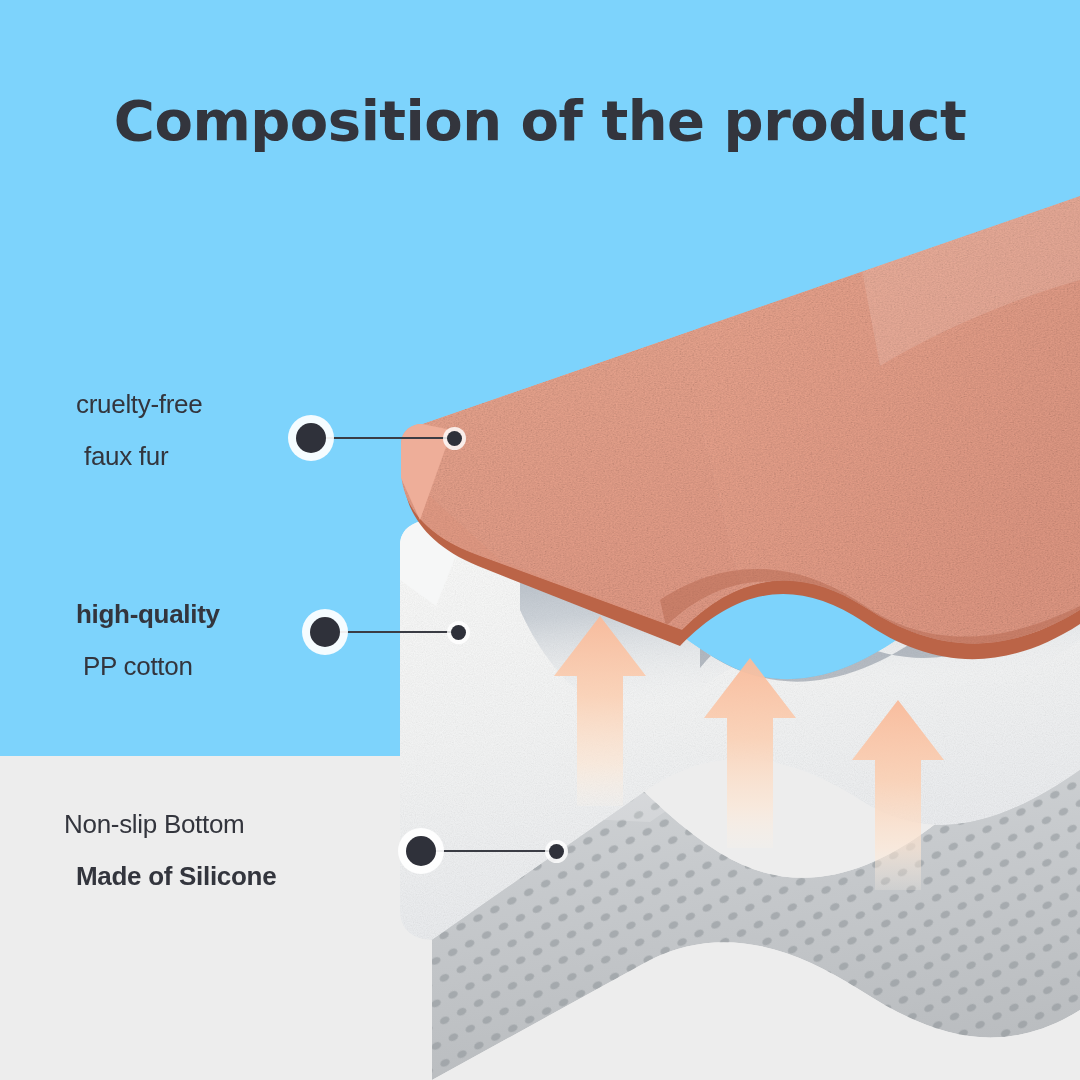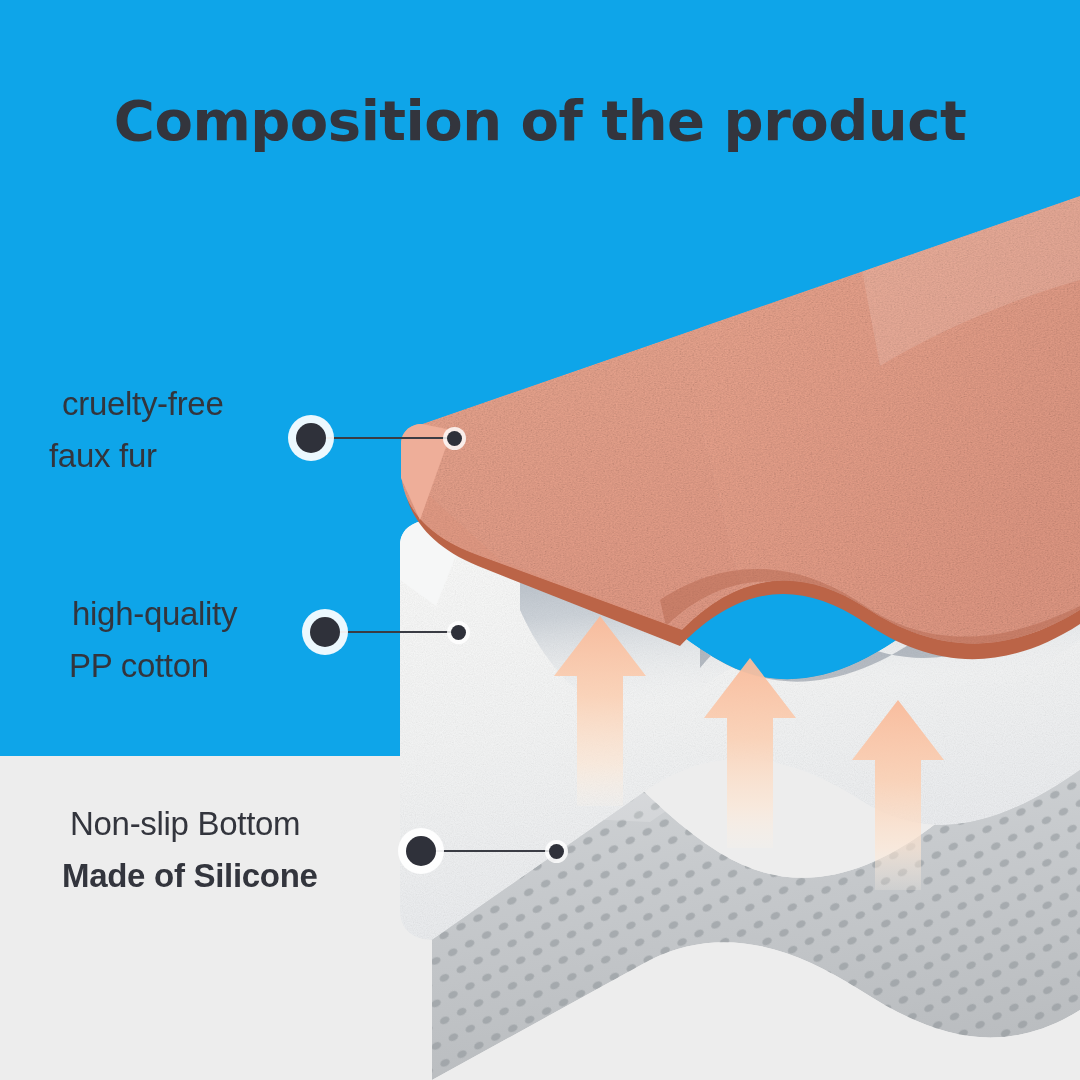--- a/index.html
+++ b/index.html
@@ -5,21 +5,21 @@
   * { margin:0; padding:0; box-sizing:border-box; }
   html, body {
     width:1080px; height:1080px;
     background:#ededed;
     font-family:"Liberation Sans", sans-serif;
     overflow:hidden;
   }
   #stage {
     position:relative;
     width:1080px; height:756px;
-    background:#0ea5e9;
+    background:#7dd3fc;
   }
 
   
   #title {
     position:absolute;
     left:0; top:88px;
     width:1080px;
     text-align:center;
     font-family:"DejaVu Sans", sans-serif;
     font-size:56px;
@@ -35,25 +35,26 @@
     left:0; top:0;
     width:1080px; height:1080px;
   }
 
   
   .callout { position:absolute; }
   .callout-text {
     position:absolute;
     color:#33353d;
     font-family:"Liberation Sans", sans-serif;
-    font-size:33px;
+    font-size:26px;
     line-height:44px;
     font-weight:400;
     letter-spacing:-0.3px;
     white-space:nowrap;
+    margin-left:14px;
   }
   .callout-line {
     position:absolute;
     height:2px;
     background:#3a3c44;
   }
   .dot-big {
     position:absolute;
     width:30px; height:30px;
     border-radius:50%;
@@ -225,35 +226,35 @@
         <path d="M 401,470 L 500,560 L 700,636 L 690,660 L 470,576 L 401,510 Z" fill="#d98e79" opacity="0.35"></path>
       </g>
 
       <path d="M 401,444 C 401,432 410,424 422,424 L 452,430
                L 420,520 L 401,478 Z" fill="#eeae99"></path>
     </g>
   </svg>
 
   <div class="callout">
     <div class="callout-text" style="left:62px; top:382px;">cruelty-free</div>
-    <div class="callout-text" style="left:49px; top:434px;">faux fur</div>
+    <div class="callout-text" style="left:70px; top:434px;">faux fur</div>
     <div class="callout-line" style="left:323px; top:437px; width:137px;"></div>
     <div class="dot-big" style="left:296px; top:423px;"></div>
     <div class="dot-small" style="left:447px; top:431px;"></div>
   </div>
 
   <div class="callout">
-    <div class="callout-text" style="left:72px; top:592px;">high-quality</div>
+    <div class="callout-text" style="left:62px; top:592px;font-weight:bold;">high-quality</div>
     <div class="callout-text" style="left:69px; top:644px;">PP cotton</div>
     <div class="callout-line" style="left:337px; top:631px; width:124px;"></div>
     <div class="dot-big" style="left:310px; top:617px;"></div>
     <div class="dot-small" style="left:451px; top:625px;"></div>
   </div>
 
   <div class="callout">
-    <div class="callout-text" style="left:70px; top:802px;">Non-slip Bottom</div>
+    <div class="callout-text" style="left:50px; top:802px;">Non-slip Bottom</div>
     <div class="callout-text" style="left:62px; top:854px;font-weight:bold;">Made of Silicone</div>
     <div class="callout-line" style="left:433px; top:850px; width:126px;"></div>
     <div class="dot-big" style="left:406px; top:836px;"></div>
     <div class="dot-small" style="left:549px; top:844px;"></div>
   </div>
 
 </div>
 
 </body></html>

